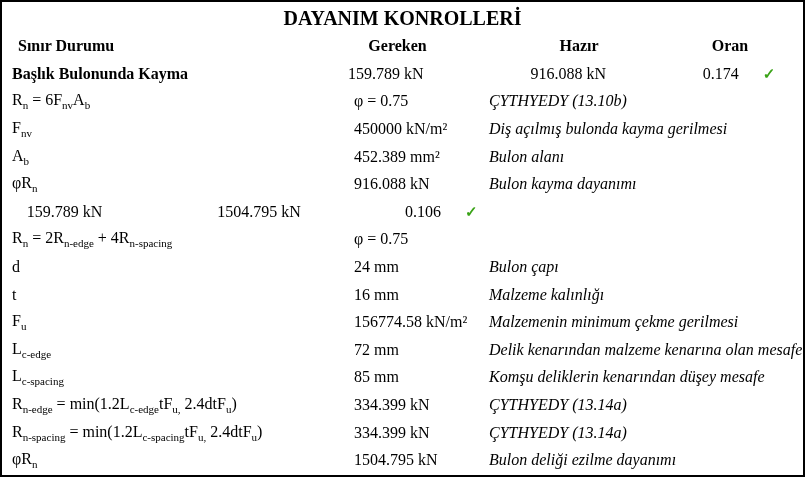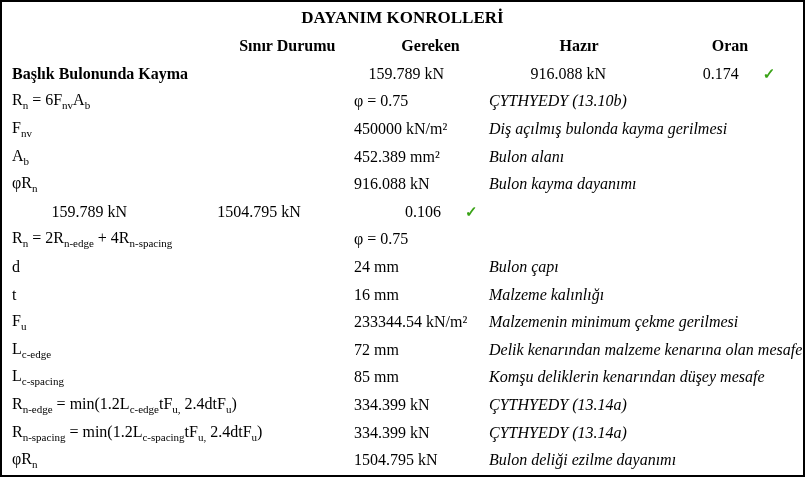--- a/index.html
+++ b/index.html
@@ -22,37 +22,37 @@
     border: 2px solid #000000;
     background: #ffffff;
     padding-top: 4px;
     overflow: hidden;
   }
   .title {
     height: 26px;
     line-height: 24px;
     text-align: center;
     font-weight: bold;
-    font-size: 17px;
+    font-size: 20px;
   }
   .hdr, .row {
     display: flex;
     align-items: center;
     white-space: nowrap;
   }
   .hdr { height: 28px; font-weight: bold; }
   .row { height: 27.6px; gap: 12px; }
   .cell { white-space: nowrap; box-sizing: border-box; }
   .c-label {
     width: 335px;
     padding-left: 10px;
     text-align: left;
   }
-  .hdr .c-label { text-align: right; padding-left: 16px; }
-  .c-req   { width: 125px; text-align: right; }
+  .hdr .c-label { text-align: left; padding-left: 16px; }
+  .c-req   { width: 125px; text-align: center; }
   .c-avail { width: 240px; text-align: center; }
   .c-ratio { width: 50px;  text-align: right; }
   .c-check { width: 55px;  padding-left: 12px; text-align: left; }
   .row.main .c-label { font-weight: bold; }
   .row.sub .c-req   { text-align: left; padding-left: 5px; }
   .row.sub .c-avail {
     flex: 1;
     width: auto;
     text-align: left;
     padding-left: 3px;
@@ -146,21 +146,21 @@
 
   <div class="row sub">
     <div class="cell c-label">t</div>
     <div class="cell c-req">16 mm</div>
     <div class="cell c-avail">Malzeme kalınlığı</div>
 
   </div>
 
   <div class="row sub">
     <div class="cell c-label">F<span class="sb">u</span></div>
-    <div class="cell c-req">233344.54 kN/m²</div>
+    <div class="cell c-req">156774.58 kN/m²</div>
     <div class="cell c-avail">Malzemenin minimum çekme gerilmesi</div>
 
   </div>
 
   <div class="row sub">
     <div class="cell c-label">L<span class="sb">c-edge</span></div>
     <div class="cell c-req">72 mm</div>
     <div class="cell c-avail">Delik kenarından malzeme kenarına olan mesafe</div>
 
   </div>

